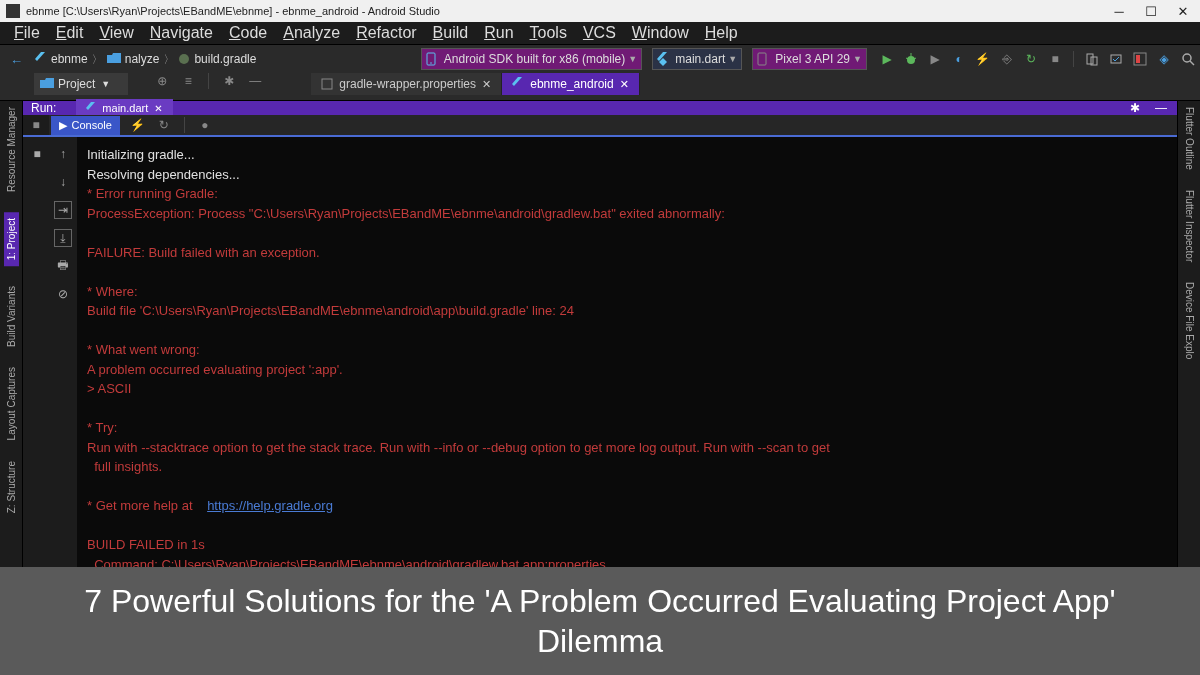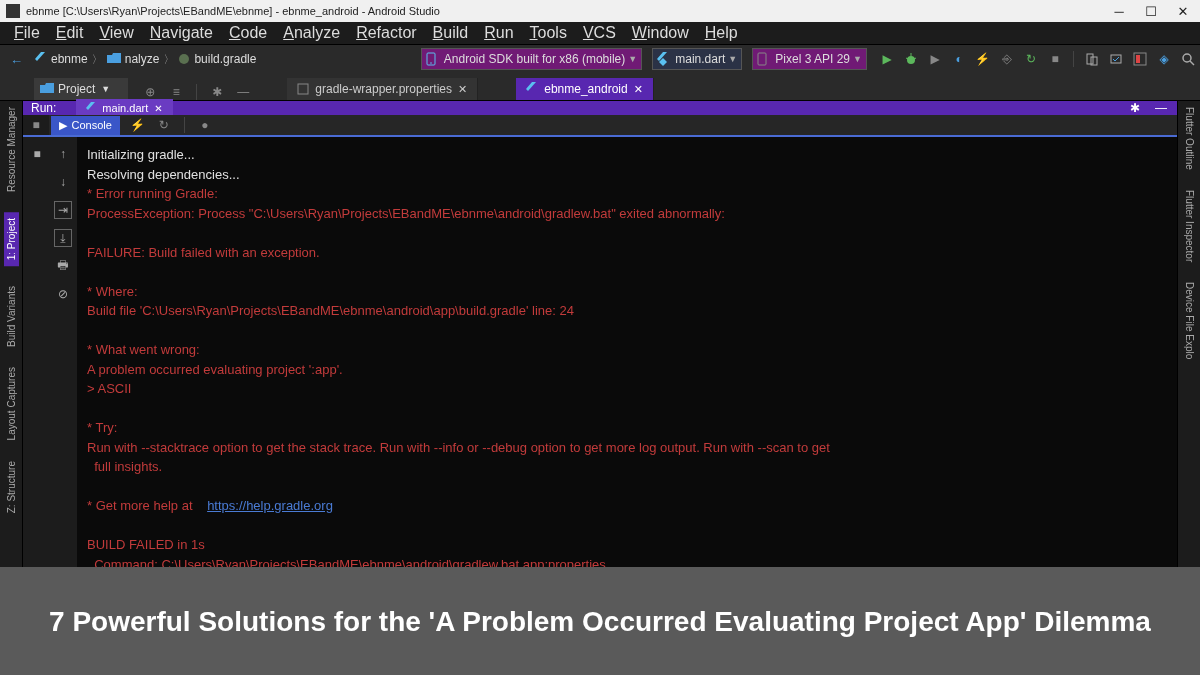--- a/index.html
+++ b/index.html
@@ -25,27 +25,27 @@
 .nav-spacer { flex: 1; }
 .device-select { background: #701a75; color: #ddd; border: 1px solid #555; font-size: 12px; padding: 1px 16px 1px 22px; height: 22px; display: flex; align-items: center; position: relative; margin: 0 4px; }
 .device-select.flutter { background: #2b3246; }
 .device-select .dev-icon { position: absolute; left: 4px; width: 12px; height: 14px; }
 .device-select .caret { position: absolute; right: 4px; font-size: 9px; color: #aaa; }
 .toolbar-icons { display: flex; align-items: center; gap: 8px; margin-left: 6px; }
 .tb-icon { width: 16px; height: 16px; display: flex; align-items: center; justify-content: center; cursor: pointer; font-size: 12px; }
 .tb-sep { width: 1px; height: 16px; background: #444; margin: 0 2px; }
 
 
-.toolrow { background: #2a2a2a; height: 28px; display: flex; align-items: flex-end; border-bottom: 1px solid #000; }
+.toolrow { background: #2a2a2a; height: 28px; display: flex; align-items: flex-start; border-bottom: 1px solid #000; gap: 12px; }
 .project-btn { background: #3a3a3a; color: #ddd; font-size: 12px; padding: 3px 18px 3px 24px; margin-left: 34px; display: flex; align-items: center; position: relative; height: 22px; }
 .project-btn .caret { margin-left: 6px; font-size: 9px; }
 .small-icons { display: flex; gap: 10px; margin-left: 14px; }
 .editor-tabs { display: flex; margin-left: 36px; }
 .ed-tab { display: flex; align-items: center; gap: 6px; padding: 4px 10px; font-size: 12px; background: #333; color: #ccc; border-right: 1px solid #222; }
-.ed-tab.active { background: #5827b0; color: #fff; margin-left: 38px; }
+.ed-tab.active { background: #5827b0; color: #fff; }
 .ed-tab .close { font-size: 11px; cursor: pointer; }
 
 
 .left-gutter { position: absolute; left: 0; top: 101px; width: 23px; bottom: 108px; background: #1c1c1c; border-right: 1px solid #000; display: flex; flex-direction: column; align-items: center; padding-top: 6px; gap: 20px; }
 .gutter-item { writing-mode: vertical-rl; transform: rotate(180deg); font-size: 10px; color: #aaa; cursor: pointer; display: flex; align-items: center; gap: 4px; }
 .gutter-item.active { background: #5827b0; color: #fff; padding: 6px 2px; }
 
 
 .right-gutter { position: absolute; right: 0; top: 101px; width: 23px; bottom: 108px; background: #1c1c1c; border-left: 1px solid #000; display: flex; flex-direction: column; align-items: center; padding-top: 6px; gap: 20px; }
 
@@ -66,21 +66,21 @@
 .cg-icon { width: 18px; height: 18px; display: flex; align-items: center; justify-content: center; color: #aaa; font-size: 12px; cursor: pointer; }
 .cg-icon.box { border: 1px solid #666; }
 
 .console-text { flex: 1; padding: 8px 10px; font-family: "Consolas", monospace; font-size: 13px; line-height: 1.5; white-space: pre; color: #ccc; overflow: hidden; }
 .ct-white { color: #e0e0e0; }
 .ct-red { color: #c23b3b; }
 .ct-link { color: #4a7bd4; text-decoration: underline; margin-left: 11px; }
 
 
 .caption-overlay { position: absolute; left: 0; right: 0; bottom: 0; height: 108px; background: #5a5a5a; display: flex; align-items: center; justify-content: center; padding: 10px 40px; }
-.caption-text { color: #fff; font-size: 28px; font-weight: 700; text-align: right; line-height: 1.25; }
+.caption-text { color: #fff; font-size: 32px; font-weight: 400; text-align: center; line-height: 1.25; }
 
 
 .ic-blue { color: #4a9fe0; }
 .ic-green { color: #5cb85c; }
 .ic-orange { color: #e08040; }
 .ic-gray { color: #888; }
 .ic-flutter { color: #5ac0f0; }
 
 svg { display: block; }
 </style>

